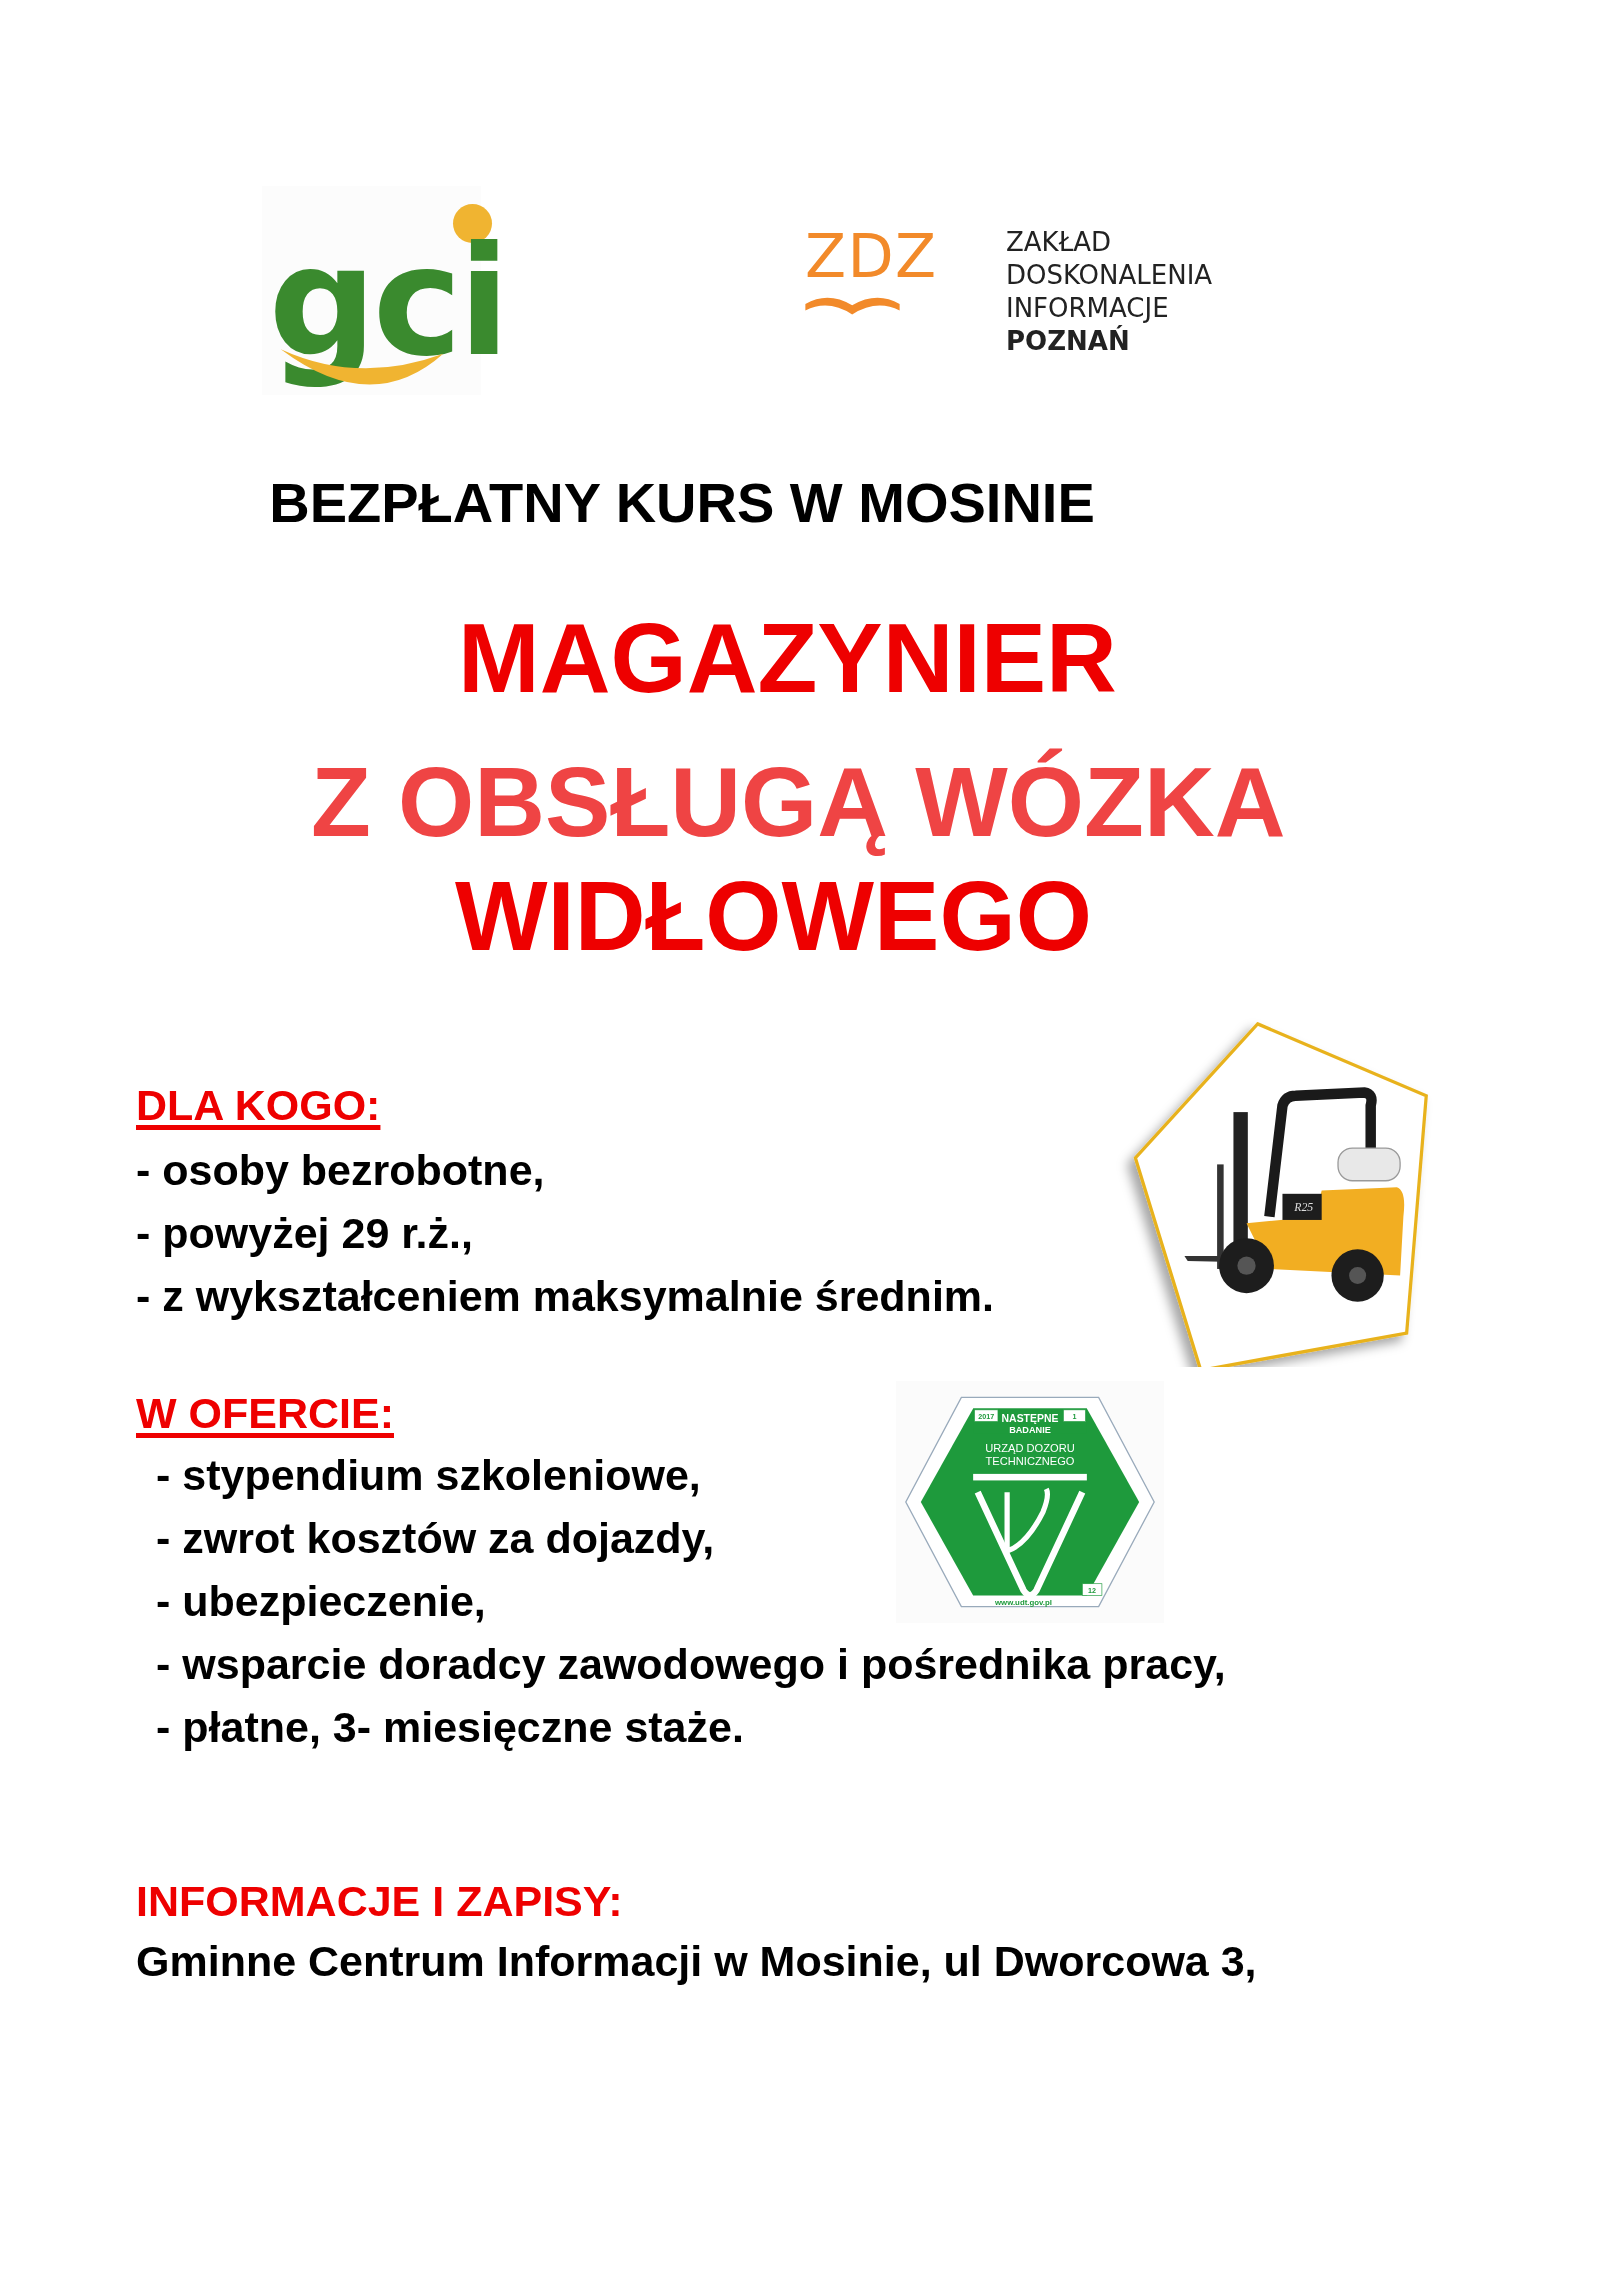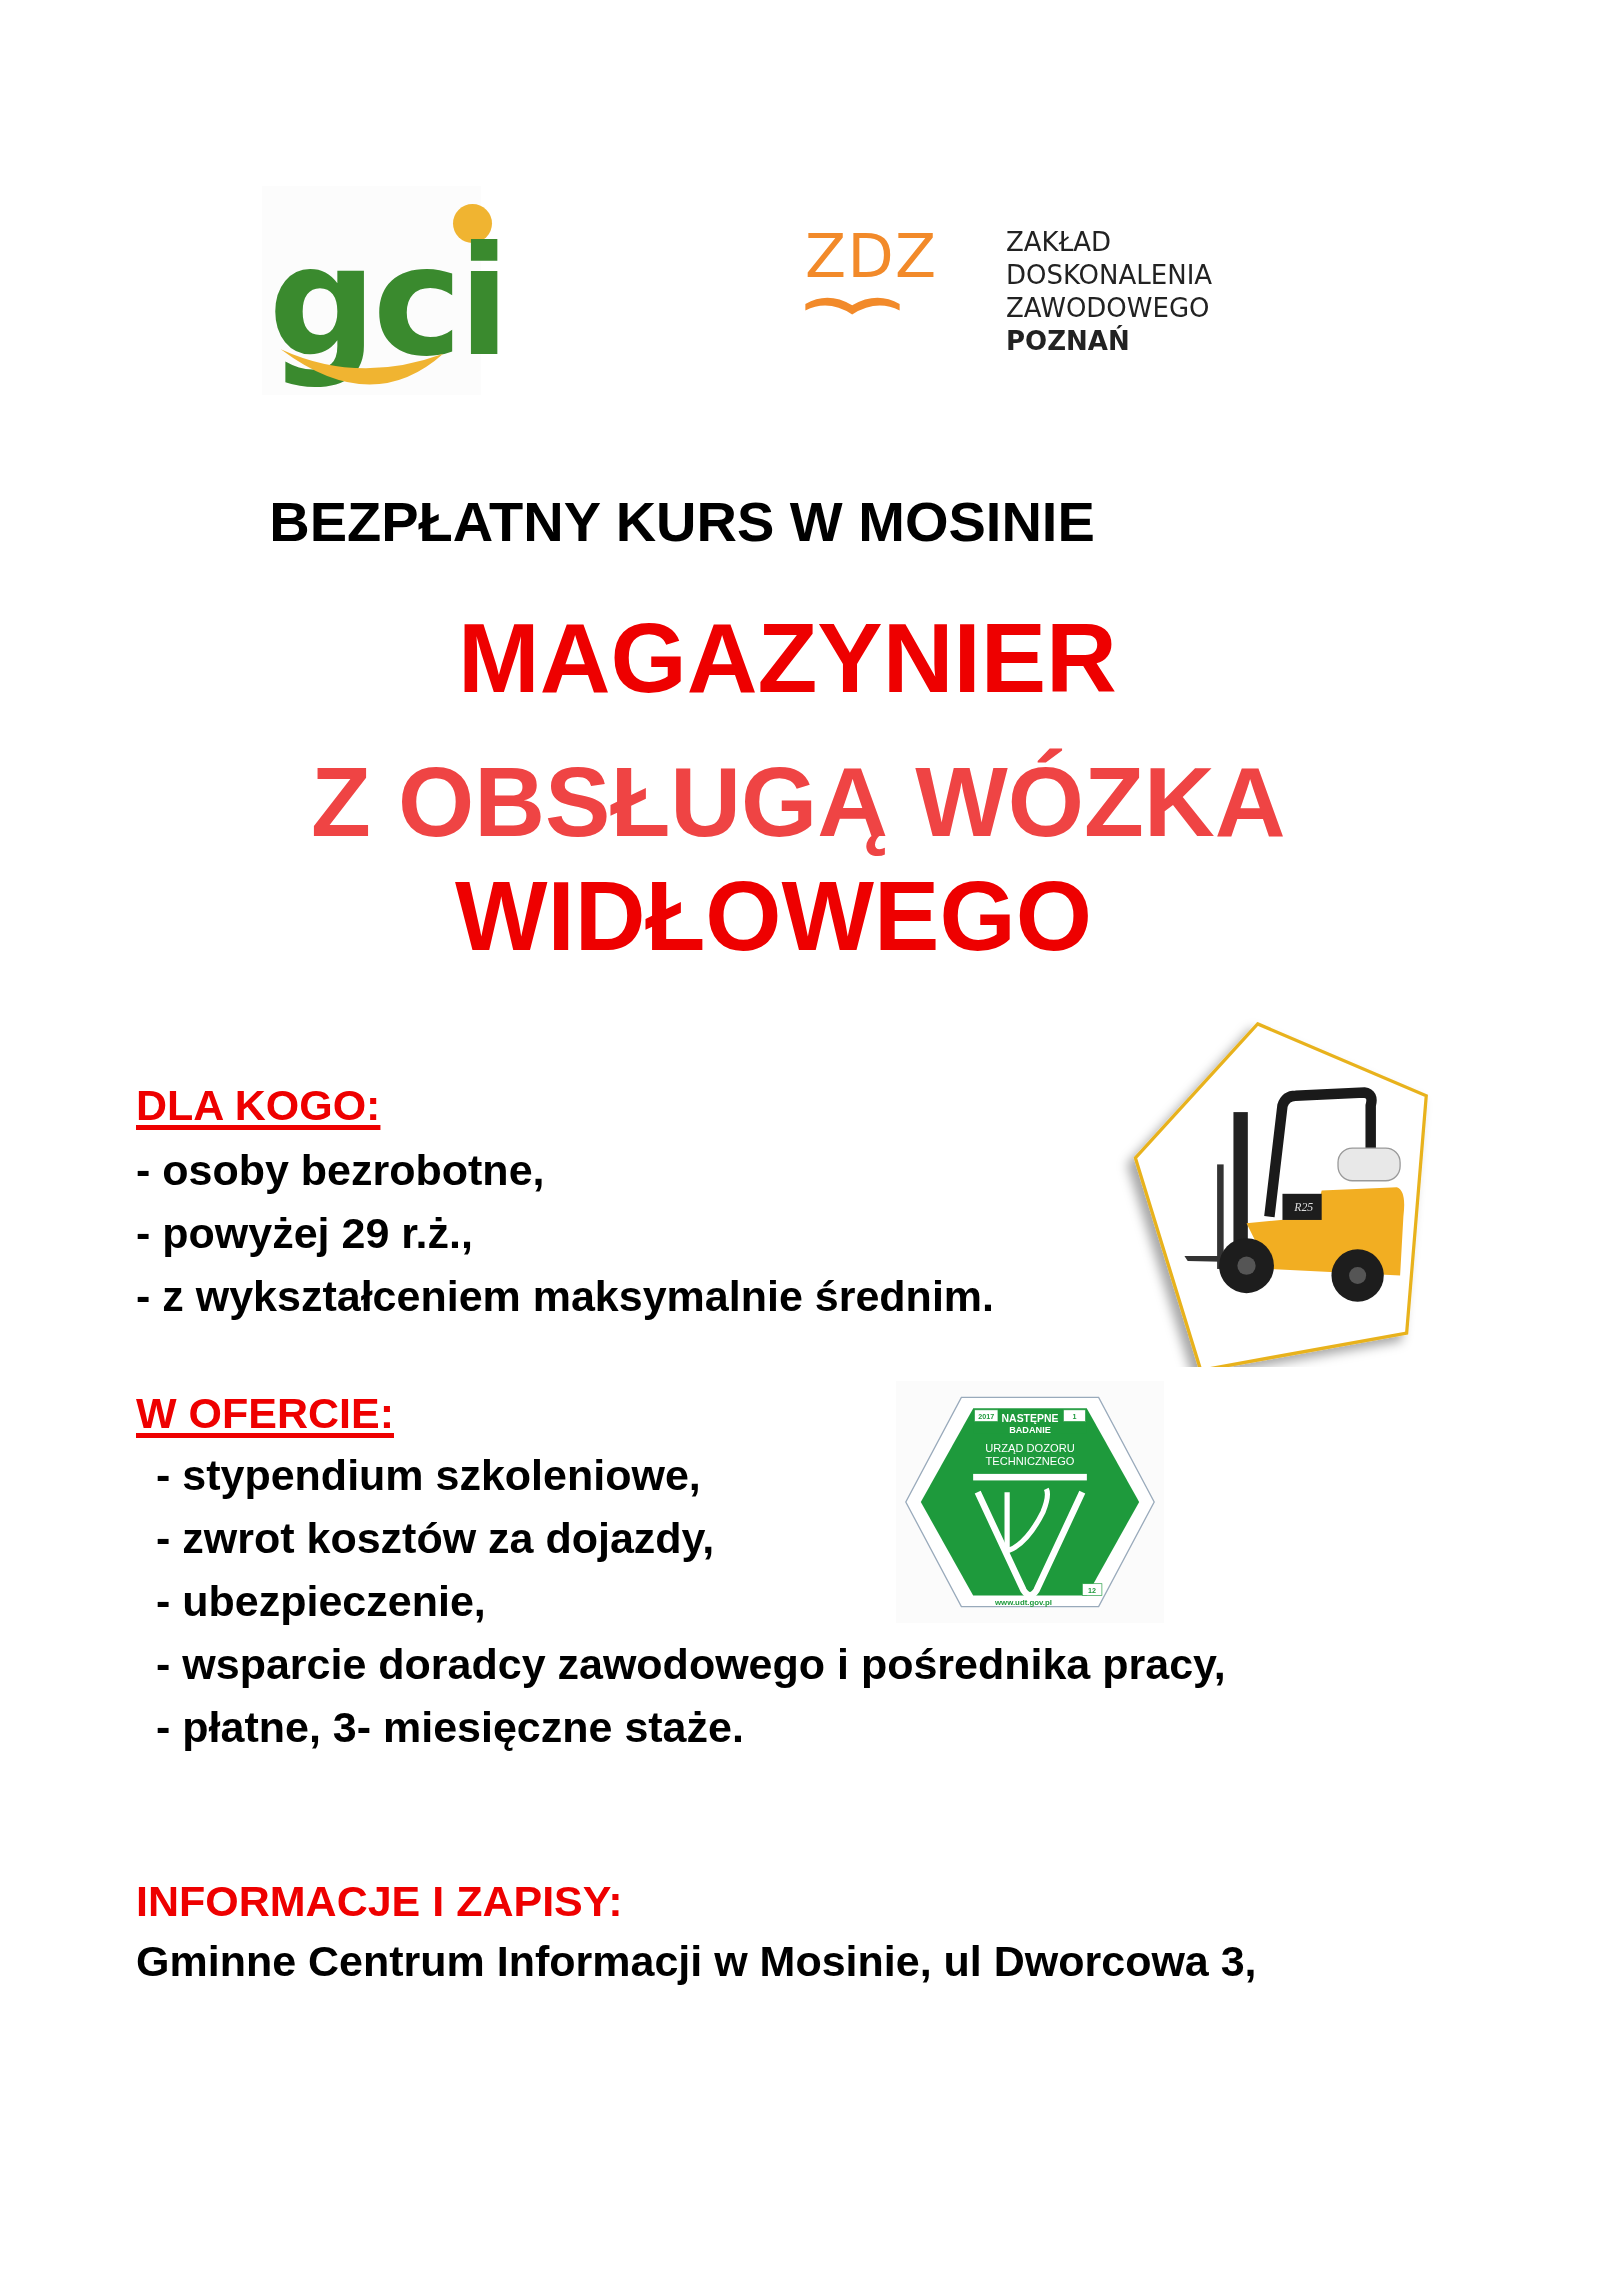--- a/index.html
+++ b/index.html
@@ -12,21 +12,21 @@
   #gci-logo .dot { position: absolute; left: 191px; top: 18.3px; width: 39px; height: 39px; border-radius: 50%; background: #f0b431; }
   #gci-logo .txt { position: absolute; left: 6.5px; top: 41px; font-family: "DejaVu Sans", sans-serif;
                    font-weight: bold; font-size: 151px; line-height: 1; color: #3a8a2e; letter-spacing: -3.9px; }
 
   
   #zdz-mark { left: 805px; top: 226px; width: 95px; }
   #zdz-mark .zdz { font-family: "DejaVu Sans", sans-serif; font-size: 60px; line-height: 1; color: #f28a2a;
                    letter-spacing: 1.3px; font-weight: normal; }
   #zdz-text { left: 1006px; top: 226px; font-family: "DejaVu Sans", sans-serif; font-size: 26px; line-height: 33px; color: #222; }
   #zdz-text .bold { font-weight: bold; }
-  #course-subtitle { top: 489px; font-size: 56px; font-weight: bold; color: #000; left: 0; width: 1285px; padding-left: 79px; box-sizing: border-box; }
+  #course-subtitle { top: 470px; font-size: 56px; font-weight: bold; color: #000; left: 0; width: 1285px; padding-left: 79px; box-sizing: border-box; }
   #title-line1 { top: 602px; font-size: 98px; font-weight: bold; color: #ee0000; left: 458px; }
   #title-line2 { top: 746px; font-size: 98px; font-weight: bold; color: #ef4444; left: 311px; }
   #title-line3 { top: 860px; font-size: 98px; font-weight: bold; color: #ee0000; left: 455px; }
 
   .sec-head { font-size: 43px; font-weight: bold; color: #ee0000; }
   .sec-head.u { text-decoration: underline; text-decoration-thickness: 4.6px; text-underline-offset: 5.2px; }
   .item { font-size: 43px; font-weight: bold; color: #000; line-height: 63px; white-space: nowrap; }
 
   #dla-kogo { left: 136px; top: 1081px; }
   #dla-list { left: 136px; top: 1139px; }
@@ -53,21 +53,21 @@
 
 <div id="zdz-mark" class="abs">
   <div class="zdz">ZDZ</div>
   <svg width="95" height="26" viewBox="0 0 145 40" style="margin-top:5.2px">
     <path d="M0 20 Q35 0 72 22 Q110 0 145 20 L145 30 Q110 12 72 36 Q35 12 0 30 Z" fill="#f28a2a"></path>
   </svg>
 </div>
 <div id="zdz-text" class="abs">
   <div>ZAKŁAD</div>
   <div>DOSKONALENIA</div>
-  <div>ZAWODOWEGO</div>
+  <div>INFORMACJE</div>
   <div class="bold">POZNAŃ</div>
 </div>
 
 <div id="course-subtitle" class="abs" style="text-align:center">BEZPŁATNY KURS W MOSINIE</div>
 <div id="title-line1" class="abs">MAGAZYNIER</div>
 <div id="title-line2" class="abs">Z OBSŁUGĄ WÓZKA</div>
 <div id="title-line3" class="abs">WIDŁOWEGO</div>
 
 <div id="dla-kogo" class="abs sec-head u">DLA KOGO:</div>
 <div id="dla-list" class="abs">

